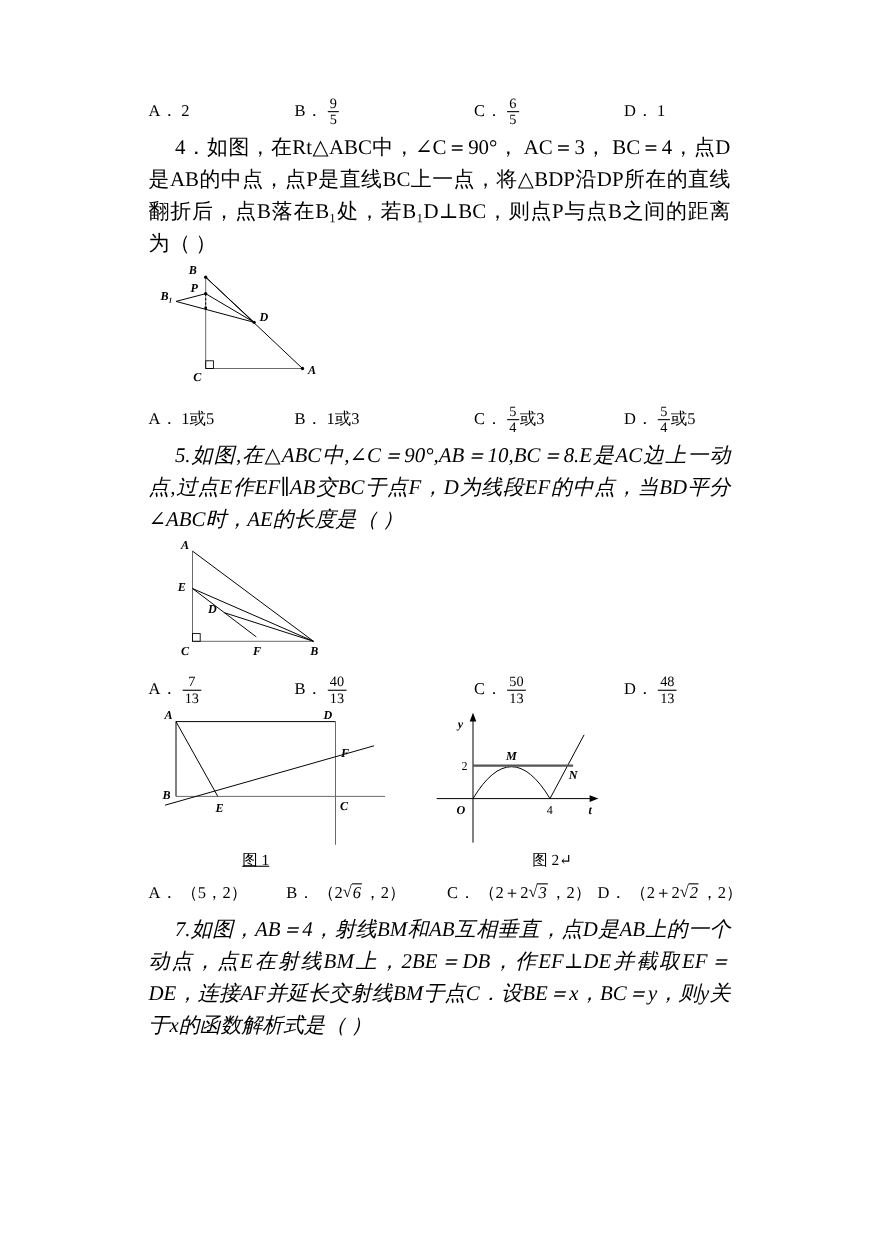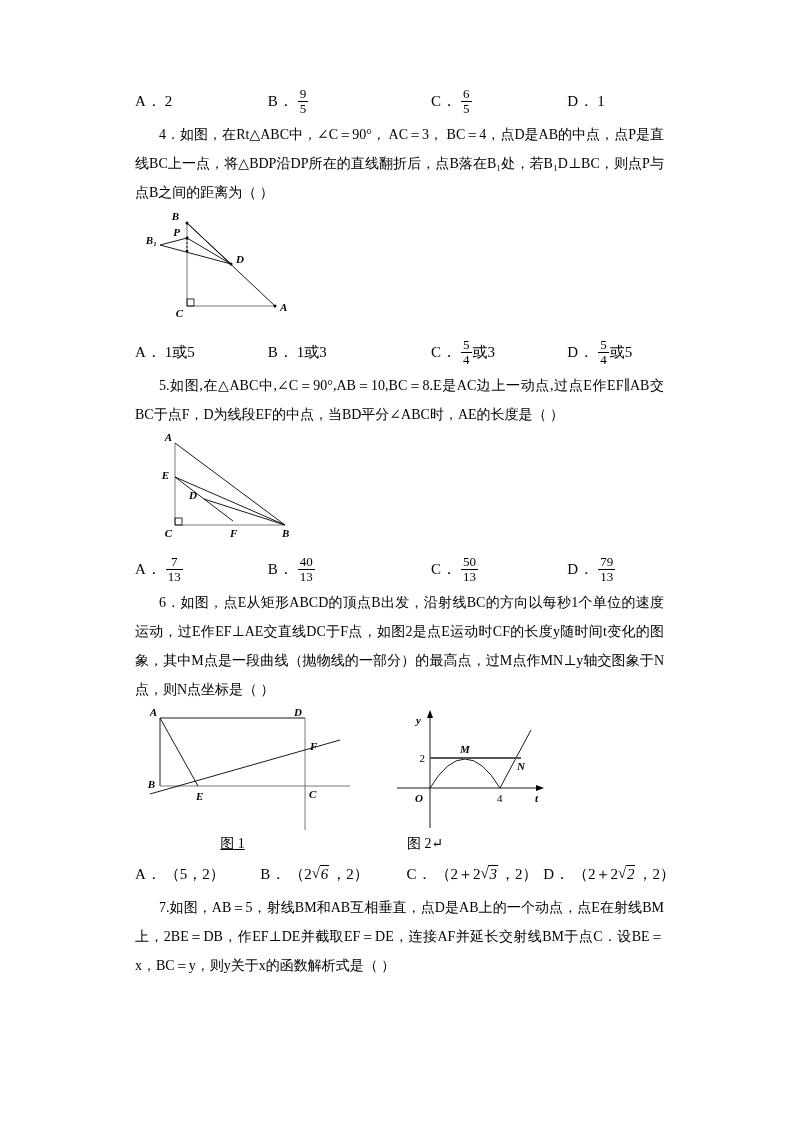--- a/index.html
+++ b/index.html
@@ -45,28 +45,28 @@
     font-family: "Liberation Serif", serif;
     letter-spacing: 0.5px;
     margin-right: 3px;
   }
   .o1 { width: 148px; }
   .o2 { width: 182px; }
   .o3 { width: 152px; }
   .o4 { width: 120px; }
 
   .qpara {
-    font-size: 14px;
+    font-size: 19px;
     line-height: 29px;
     text-align: justify;
     text-justify: inter-ideograph;
     text-indent: 24px;
     margin: 2px 11px 2px 0;
   }
-  .qpara.q5, .qpara.q7 { letter-spacing: 0px; }
+  .qpara.q5, .qpara.q7 { letter-spacing: 0px; font-style: italic; }
 
   
   .frac {
     display: inline-flex;
     flex-direction: column;
     align-items: center;
     vertical-align: -0.55em;
     font-size: 13px;
     line-height: 1.02;
     margin: 0 1px;
@@ -265,27 +265,26 @@
     <span class="opt o3">
       <span class="opt-label">C．</span>
       <span class="frac">
         <span class="num">50</span>
         <span class="den">13</span>
       </span>
     </span>
     <span class="opt o4">
       <span class="opt-label">D．</span>
       <span class="frac">
-        <span class="num">79</span>
+        <span class="num">48</span>
         <span class="den">13</span>
       </span>
     </span>
   </div>
 
-  <p class="qpara q6">6．如图，点E从矩形ABCD的顶点B出发，沿射线BC的方向以每秒1个单位的速度运动，过E作EF⊥AE交直线DC于F点，如图2是点E运动时CF的长度y随时间t变化的图象，其中M点是一段曲线（抛物线的一部分）的最高点，过M点作MN⊥y轴交图象于N点，则N点坐标是（  ）</p>
 
   <div class="figblock">
     <svg width="540" height="125" viewBox="0 0 540 125">
 
       <line class="ln" x1="25" y1="10" x2="170" y2="10"></line>
       <line class="ln" x1="25" y1="10" x2="25" y2="78"></line>
       <line class="ln-thin" x1="25" y1="78" x2="170" y2="78"></line>
       <line class="ln-thin" x1="170" y1="10" x2="170" y2="78"></line>
 
       <line class="ln-thin" x1="170" y1="78" x2="215" y2="78"></line>
@@ -318,21 +317,21 @@
       <text x="286" y="16" text-anchor="end">y</text>
       <text x="400" y="94">t</text>
       <text x="288" y="94" text-anchor="end">O</text>
       <text x="290" y="54" text-anchor="end" class="plain">2</text>
       <text x="362" y="94" class="plain">4</text>
       <text x="325" y="45">M</text>
       <text x="382" y="62">N</text>
     </svg>
     <div class="caption-row">
       <span style="width:195px; text-align:center;text-decoration:underline;">图 1</span>
-      <span style="width:190px; text-align:center;">图 2↵</span>
+      <span style="width:190px; text-align:right;">图 2↵</span>
     </div>
   </div>
 
   <div class="optrow">
     <span class="opt" style="width:130px;">
       <span class="opt-label">A．</span>
       <span>（5，2）</span>
     </span>
     <span class="opt" style="width:152px;">
       <span class="opt-label">B．</span>
@@ -347,16 +346,16 @@
       <span>，2）</span>
     </span>
     <span class="opt">
       <span class="opt-label">D．</span>
       <span>（2＋2</span>
       <span class="sqrt"><span>2</span></span>
       <span>，2）</span>
     </span>
   </div>
 
-  <p class="qpara q7">7.如图，AB＝5，射线BM和AB互相垂直，点D是AB上的一个动点，点E在射线BM上，2BE＝DB，作EF⊥DE并截取EF＝DE，连接AF并延长交射线BM于点C．设BE＝x，BC＝y，则y关于x的函数解析式是（    ）</p>
+  <p class="qpara q7">7.如图，AB＝4，射线BM和AB互相垂直，点D是AB上的一个动点，点E在射线BM上，2BE＝DB，作EF⊥DE并截取EF＝DE，连接AF并延长交射线BM于点C．设BE＝x，BC＝y，则y关于x的函数解析式是（    ）</p>
 
  </div>
 </div>
 
 </body></html>

